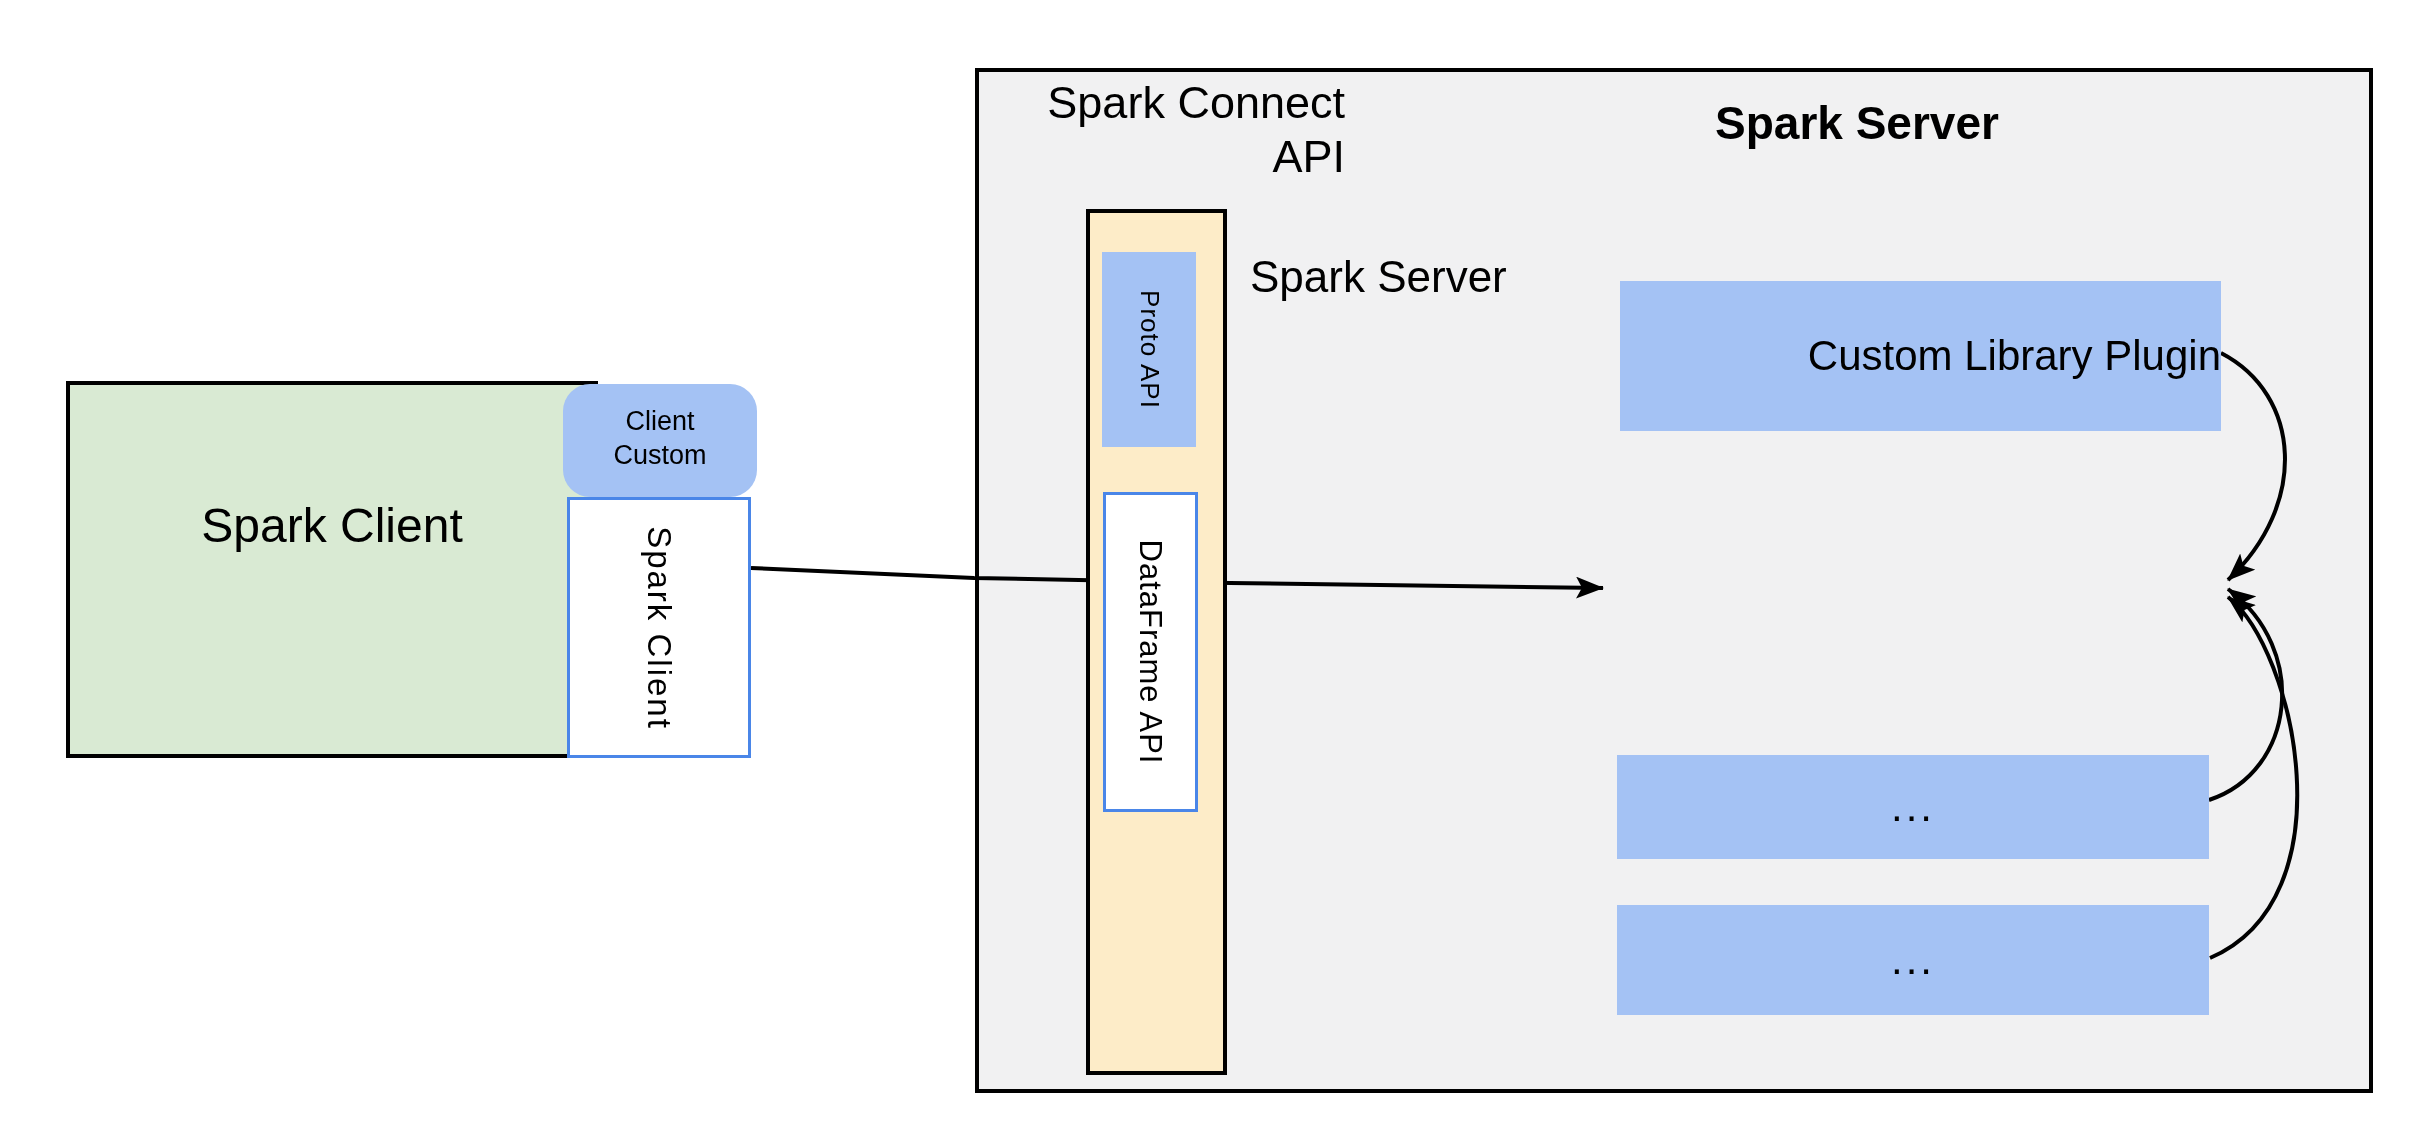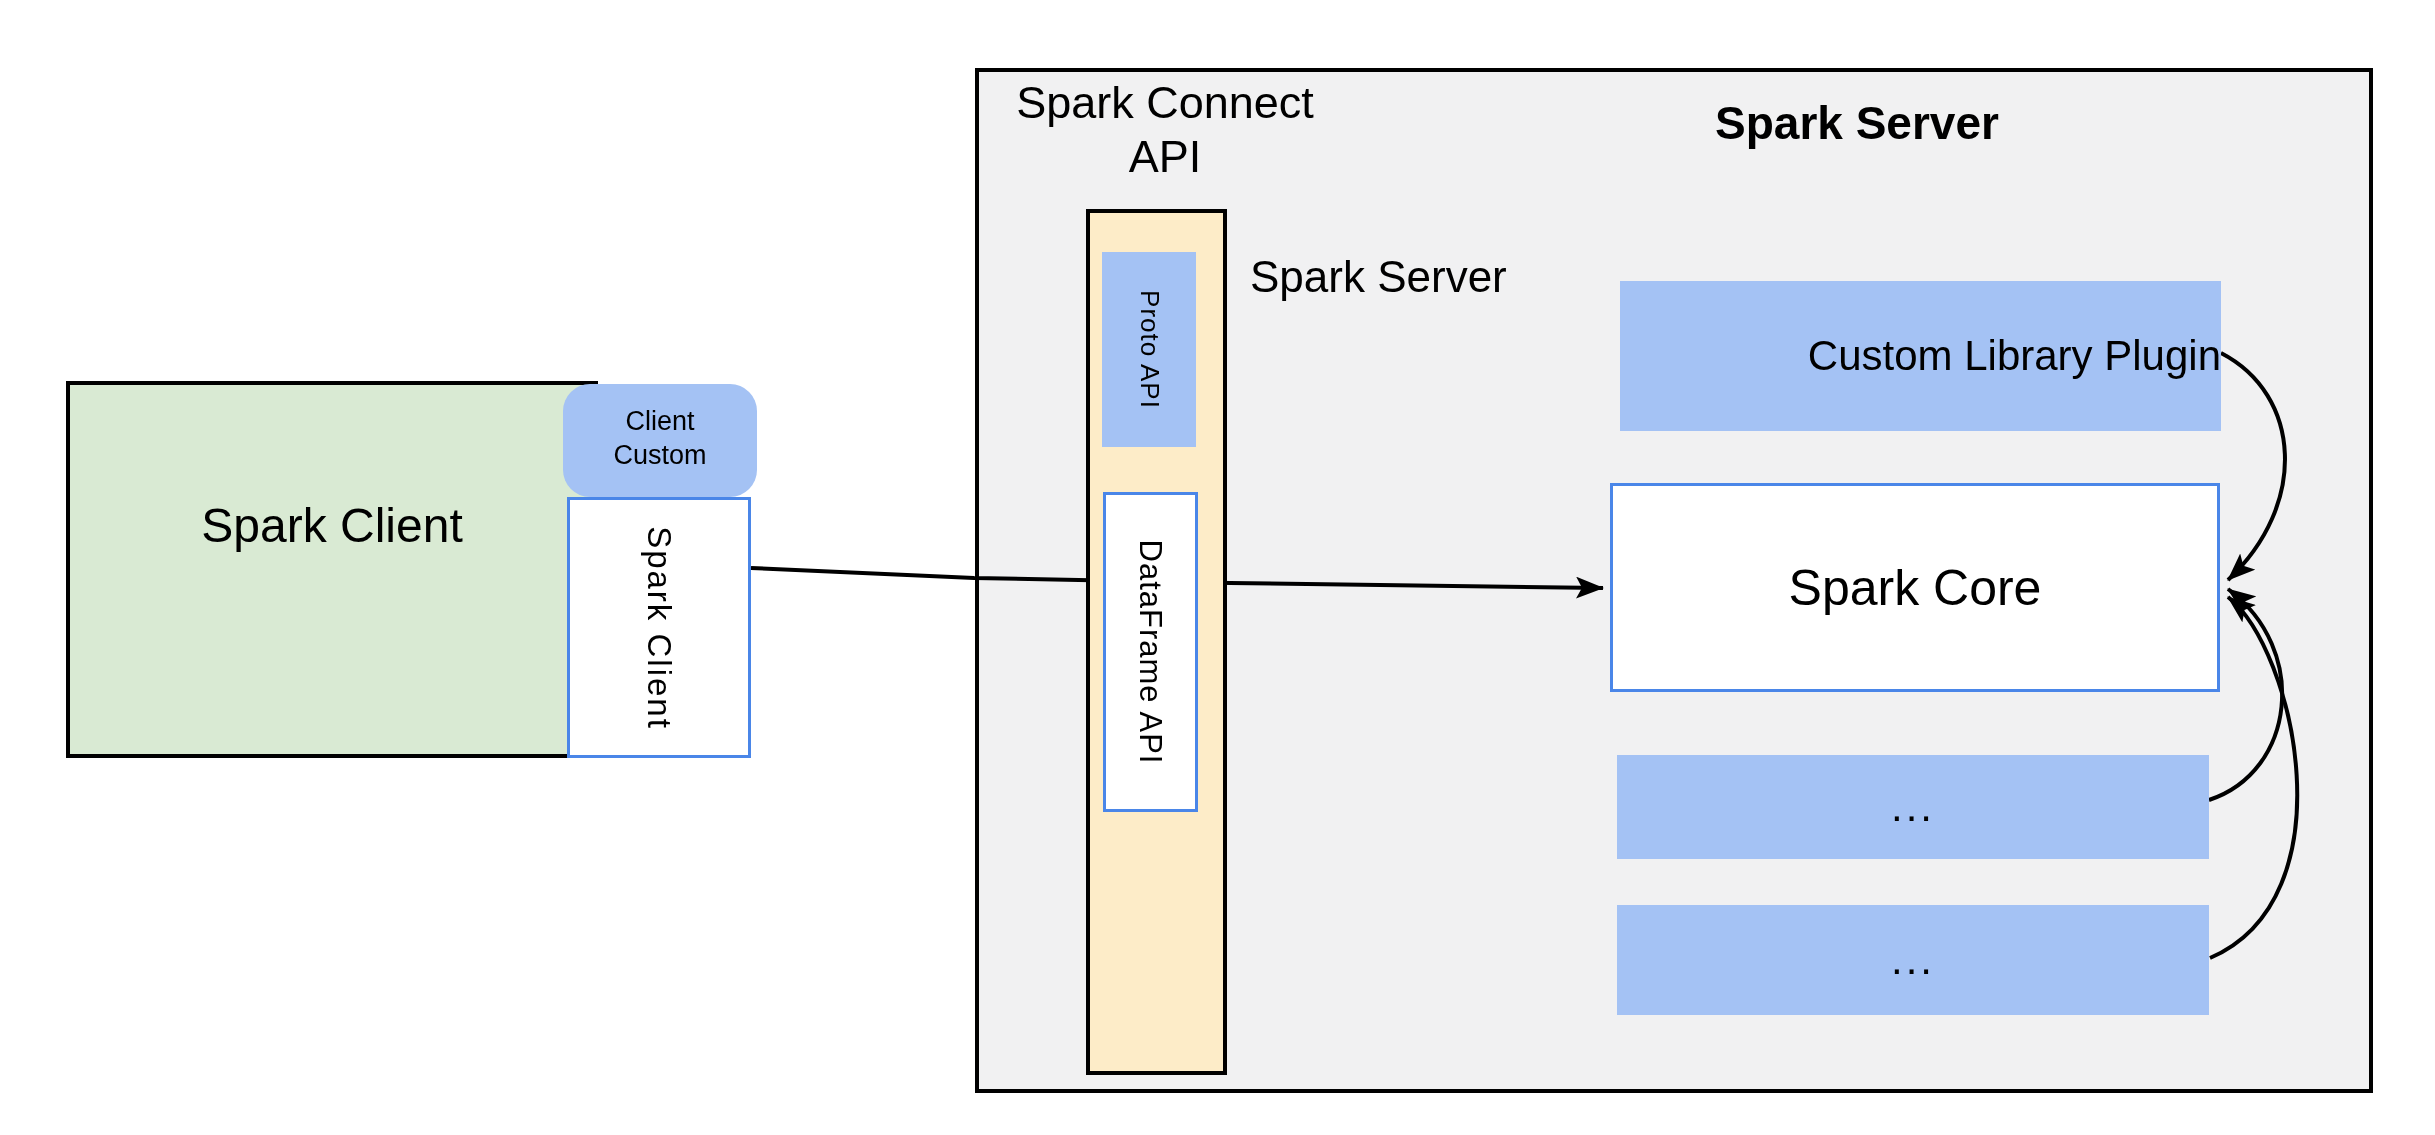--- a/index.html
+++ b/index.html
@@ -42,21 +42,21 @@
 
   .module-box-1{left:1617px;top:755px;width:592px;height:104px;
     background:#a4c2f4;z-index:6;display:flex;align-items:center;justify-content:center;
     font-size:42px;letter-spacing:3px;}
 
   .module-box-2{left:1617px;top:905px;width:592px;height:110px;
     background:#a4c2f4;z-index:6;display:flex;align-items:center;justify-content:center;
     font-size:42px;letter-spacing:3px;}
 
   
-  .connect-title{left:985px;top:76px;width:360px;text-align:center;
+  .connect-title{left:985px;top:76px;width:360px;text-align:right;
     font-size:45px;line-height:54px;z-index:12;}
   .server-title{left:1607px;top:96px;width:500px;text-align:center;
     font-size:46px;line-height:54px;font-weight:bold;z-index:12;}
   .library-label{left:1250px;top:248px;width:330px;
     font-size:44px;line-height:57px;z-index:12;}
   .client-app-title{left:66px;top:493px;width:532px;text-align:center;
     font-size:48px;line-height:66px;z-index:12;}
 
   
   .vwrap{display:flex;align-items:center;justify-content:center;width:100%;height:100%;}
@@ -125,23 +125,20 @@
   <div class="abs dataframe-box">
     <div class="vwrap">
       <span class="vtext">DataFrame API</span>
     </div>
   </div>
 
   <div class="abs plugin-box">
     <span>Custom Library Plugin</span>
   </div>
 
-  <div class="abs core-box">
-    <span>Spark Core</span>
-  </div>
 
   <div class="abs module-box-1">
     <span>...</span>
   </div>
 
   <div class="abs module-box-2">
     <span>...</span>
   </div>
 
 </div>

